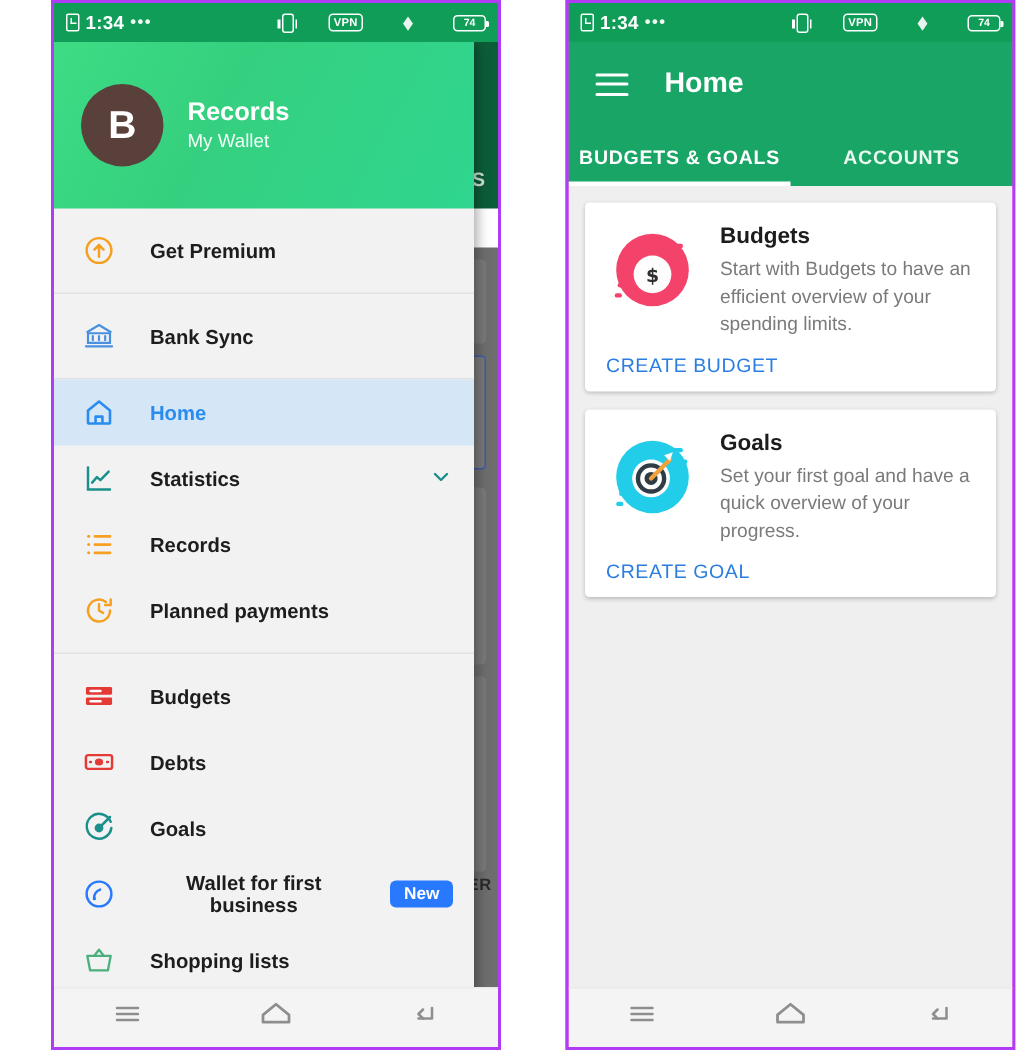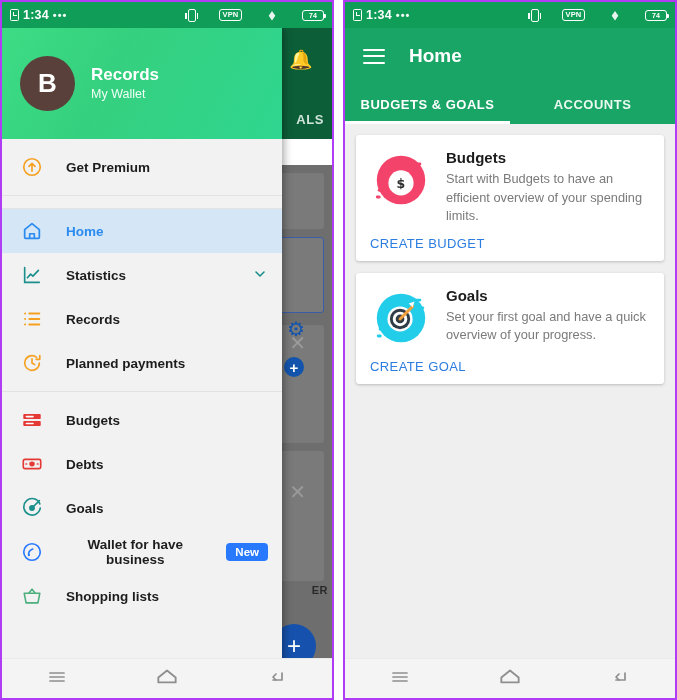--- a/index.html
+++ b/index.html
@@ -16,20 +16,21 @@
     gap: 9px;
     background: #ffffff;
   }
 
   
   .phone {
     position: relative;
     border: 2px solid #b03cf5;
     overflow: hidden;
     background: #d946ef;
+    margin-left: 34px;
   }
   .phone-left  { width: 334px; height: 700px; }
   .phone-right { width: 334px; height: 700px; }
 
   
   .statusbar {
     height: 26px;
     background: #0f9d58;
     display: flex;
     align-items: center;
@@ -303,20 +304,31 @@
                   <path d="M12 16.5V8M12 8l-3.3 3.3M12 8l3.3 3.3" stroke-linecap="round"></path>
               </svg>
             </span>
             <span class="m-label">Get Premium</span>
           </div>
           <div class="grp-pad"></div>
         </div>
 
         <div class="menu-group">
           <div class="grp-pad"></div>
+          <div class="m-item">
+            <span class="m-ico">
+              <svg width="22" height="22" viewBox="0 0 24 24" fill="none" stroke="#4a90e2" stroke-width="1.6">
+                <path d="M3 9.5L12 4l9 5.5" stroke-linejoin="round"></path>
+                <path d="M4 10h16v7H4z"></path>
+                <path d="M2.5 19.5h19" stroke-linecap="round"></path>
+                <path d="M7.5 12v3M12 12v3M16.5 12v3" stroke-linecap="round"></path>
+              </svg>
+            </span>
+            <span class="m-label">Bank Sync</span>
+          </div>
           <div class="grp-pad"></div>
         </div>
 
         <div class="menu-group">
           <div class="m-item active">
             <span class="m-ico">
               <svg width="22" height="22" viewBox="0 0 24 24" fill="none" stroke="#2b8cf0" stroke-width="1.9">
                 <path d="M4 10.5L12 4l8 6.5V19a1 1 0 0 1-1 1H5a1 1 0 0 1-1-1z" stroke-linejoin="round"></path>
                 <path d="M9.5 20v-5h5v5" stroke-linejoin="round"></path>
               </svg>
@@ -401,21 +413,21 @@
           </div>
 
           <div class="m-item">
             <span class="m-ico">
               <svg width="22" height="22" viewBox="0 0 24 24" fill="none" stroke="#2979ff" stroke-width="1.8">
                 <circle cx="12" cy="12" r="9"></circle>
                 <path d="M8.5 15.5C8 13 9.5 10 12.8 8.8" stroke-linecap="round"></path>
                 <circle cx="8.6" cy="15.4" r="1.2" fill="#2979ff" stroke="none"></circle>
               </svg>
             </span>
-            <span class="m-label">Wallet for have business</span>
+            <span class="m-label">Wallet for first business</span>
             <span class="m-badge">New</span>
           </div>
 
           <div class="m-item">
             <span class="m-ico">
               <svg width="22" height="22" viewBox="0 0 24 24" fill="none" stroke="#4caf7d" stroke-width="1.7">
                 <path d="M3.5 9h17l-2 10.5H5.5z" stroke-linejoin="round"></path>
                 <path d="M8.5 9l3.5-4.5L15.5 9" stroke-linecap="round" stroke-linejoin="round"></path>
               </svg>
             </span>

